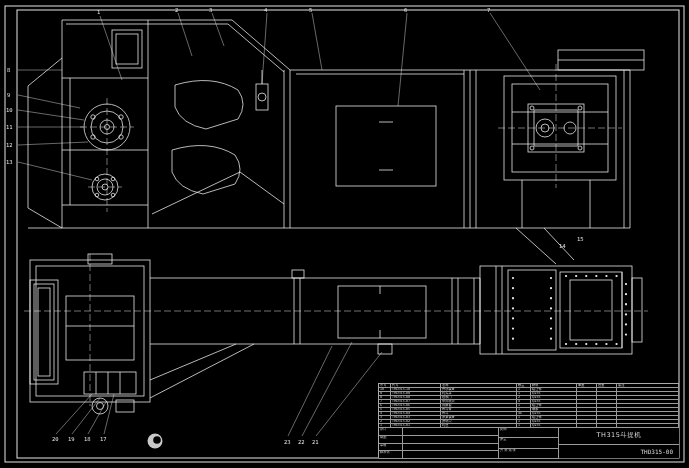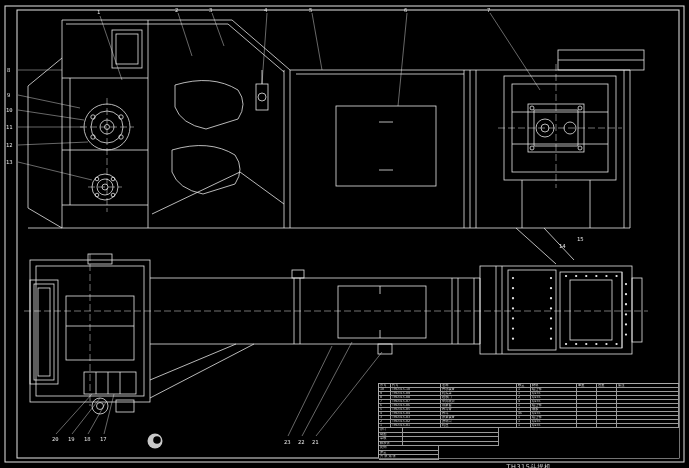--- a/index.html
+++ b/index.html
@@ -10,21 +10,21 @@
 
   
   .bom{position:absolute;left:378px;top:383px;width:301px;height:75px;color:#dcdcdc;
        border-left:1px solid #aaa;border-top:1px solid #aaa;box-sizing:border-box;
        background:#000;font-size:3.2px;line-height:1.1;}
   .bom-row{display:flex;height:4px;box-sizing:border-box;}
   .bom-cell{border-right:0.5px solid #9a9a9a;border-bottom:0.5px solid #9a9a9a;
             box-sizing:border-box;padding:0 1px;overflow:hidden;white-space:nowrap;height:4px;}
   .c-no{width:12px}.c-code{width:50px}.c-name{width:76px}.c-qty{width:14px}
   .c-mat{width:46px}.c-uw{width:20px}.c-tw{width:20px}.c-rem{flex:1}
-  .tblock{display:flex;height:31px;box-sizing:border-box;border-bottom:0;flex-direction:column;}
+  .tblock{display:flex;height:31px;box-sizing:border-box;border-bottom:0;}
   .sign{width:120px;display:flex;flex-direction:column;}
   .sign-row{display:flex;flex:1;}
   .sign-cell{border-right:0.5px solid #9a9a9a;border-bottom:0.5px solid #9a9a9a;
              box-sizing:border-box;padding:0 1px;overflow:hidden;}
   .sign-label{width:24px}.sign-blank{flex:1}
   .info{width:60px;display:flex;flex-direction:column;}
   .info-cell{flex:1;border-right:0.5px solid #9a9a9a;border-bottom:0.5px solid #9a9a9a;
              box-sizing:border-box;padding:0 1px;overflow:hidden;}
   .titlecell{flex:1;display:flex;flex-direction:column;}
   .dwg-title{height:17px;border-bottom:0.5px solid #9a9a9a;box-sizing:border-box;

